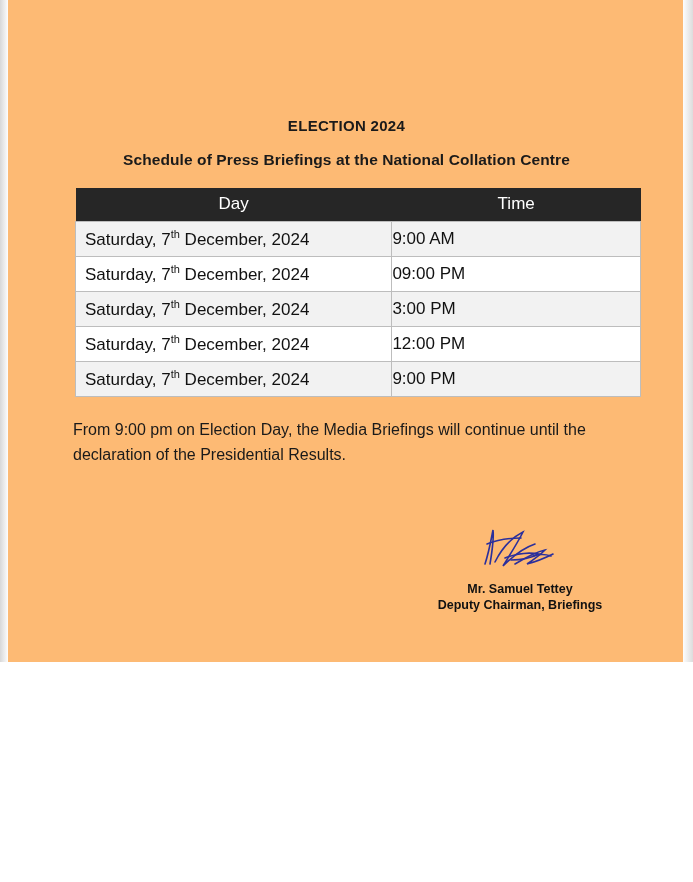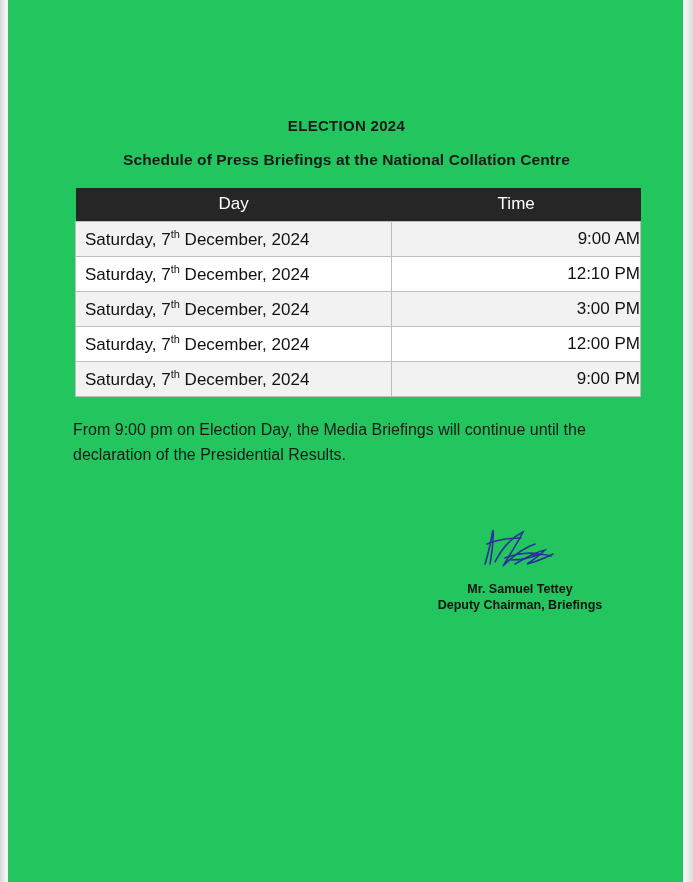--- a/index.html
+++ b/index.html
@@ -9,22 +9,22 @@
   body {
     width: 693px;
     height: 882px;
     background: #ffffff;
     font-family: "Liberation Sans", sans-serif;
     overflow: hidden;
   }
   .page {
     position: relative;
     width: 693px;
-    height: 882px;
-    background: #22c55e;
+    height: 662px;
+    background: #fdba74;
     box-sizing: border-box;
   }
   
   .page::before {
     content: "";
     position: absolute;
     left: 0; top: 0; bottom: 0;
     width: 8px;
     background: linear-gradient(to right, #d8d8d8, #fdfdfd);
     pointer-events: none;
@@ -85,21 +85,21 @@
     padding: 6px 0 6px 0;
     border: 1px solid #bdbdbd;
     height: 22px;
     margin-top: 17px;
   }
   table.schedule td.day {
     text-align: left;
     padding-left: 9px;
   }
   table.schedule td.time {
-    text-align: right;
+    text-align: left;
   }
   table.schedule tr.alt td {
     background: #f2f2f2;
   }
   table.schedule tr.plain td {
     background: #ffffff;
   }
   .sup {
     font-size: 11px;
     vertical-align: super;
@@ -157,21 +157,21 @@
           <th class="col-time">Time</th>
         </tr>
       </thead>
       <tbody>
         <tr class="alt">
           <td class="day"><span>Saturday, 7</span><span class="sup">th</span><span> December, 2024</span></td>
           <td class="time">9:00 AM</td>
         </tr>
         <tr class="plain">
           <td class="day"><span>Saturday, 7</span><span class="sup">th</span><span> December, 2024</span></td>
-          <td class="time">12:10 PM</td>
+          <td class="time">09:00 PM</td>
         </tr>
         <tr class="alt">
           <td class="day"><span>Saturday, 7</span><span class="sup">th</span><span> December, 2024</span></td>
           <td class="time">3:00 PM</td>
         </tr>
         <tr class="plain">
           <td class="day"><span>Saturday, 7</span><span class="sup">th</span><span> December, 2024</span></td>
           <td class="time">12:00 PM</td>
         </tr>
         <tr class="alt">

